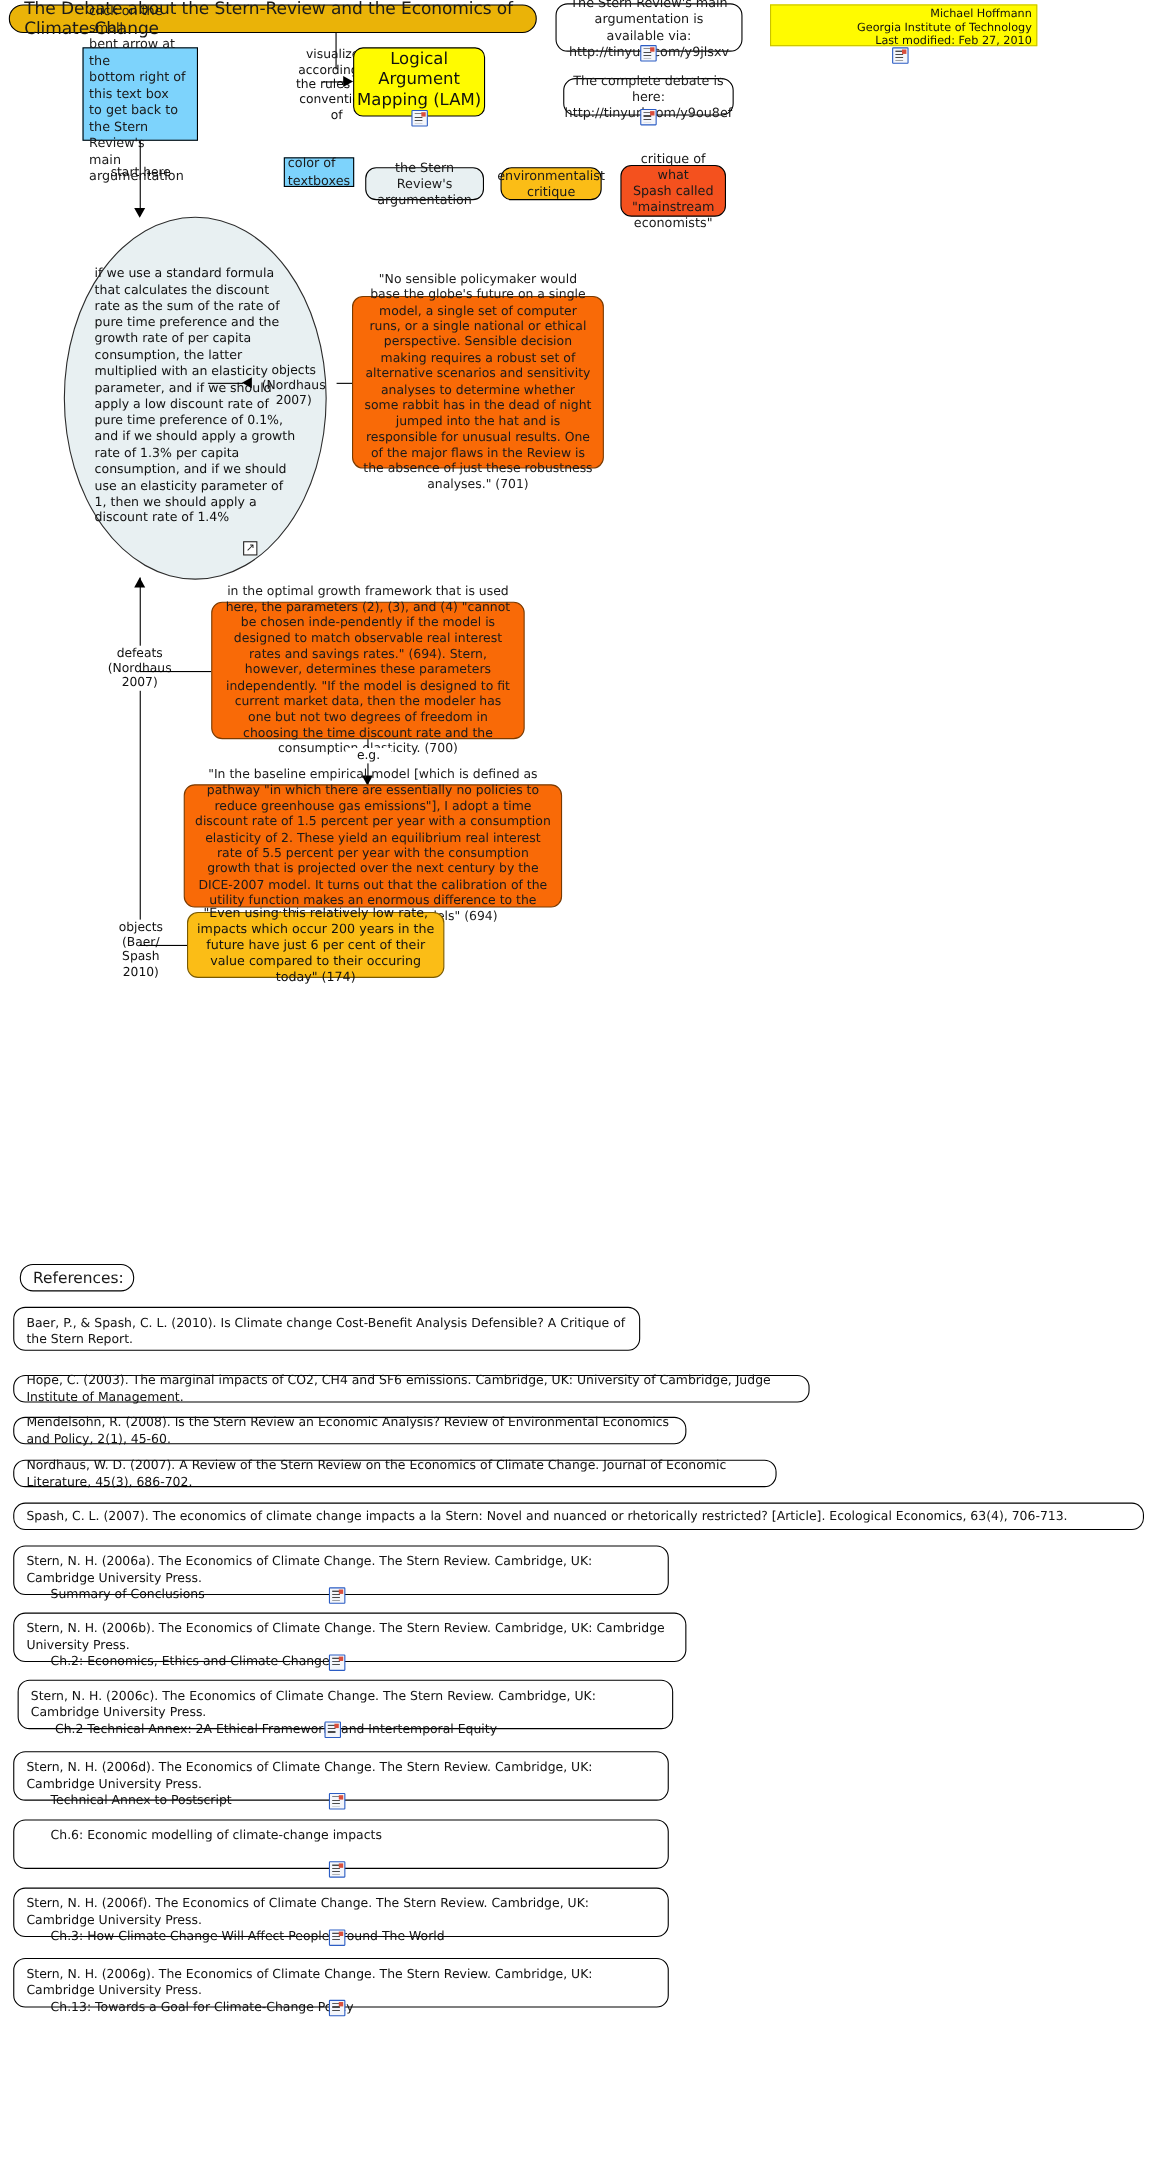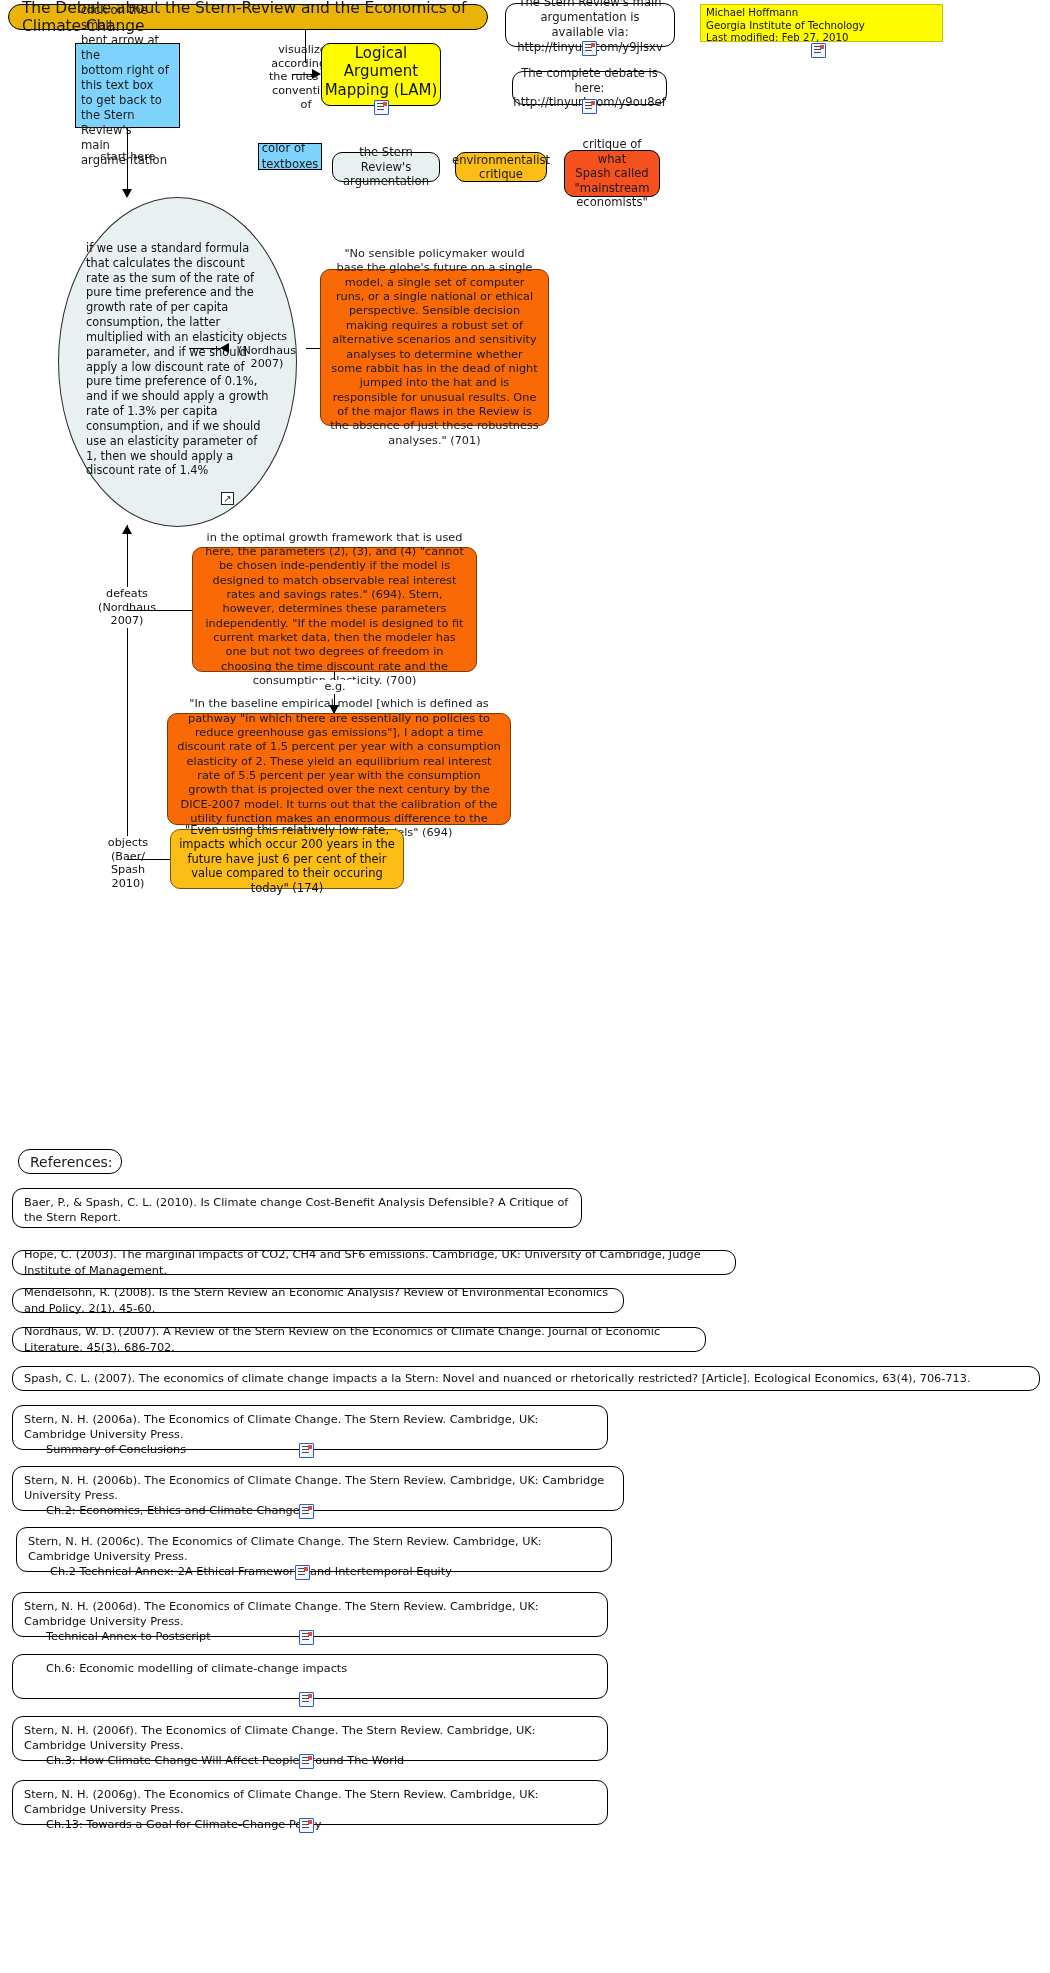--- a/index.html
+++ b/index.html
@@ -65,20 +65,21 @@
     color: #111;
   }
   #author-box {
     left: 700px; top: 4px; width: 243px; height: 38px;
     background: #fffb00;
     border: 0.8px solid #c9c200;
     font-size: 10.2px;
     line-height: 1.24;
     padding: 2px 4px 2px 5px;
     color: #111;
+    text-align: right;
   }
 
   
   .legend-pill {
     border: 1.4px solid #000;
     border-radius: 10px;
     display: flex; align-items: center; justify-content: center;
     text-align: center;
     font-size: 11.6px;
     line-height: 1.25;

